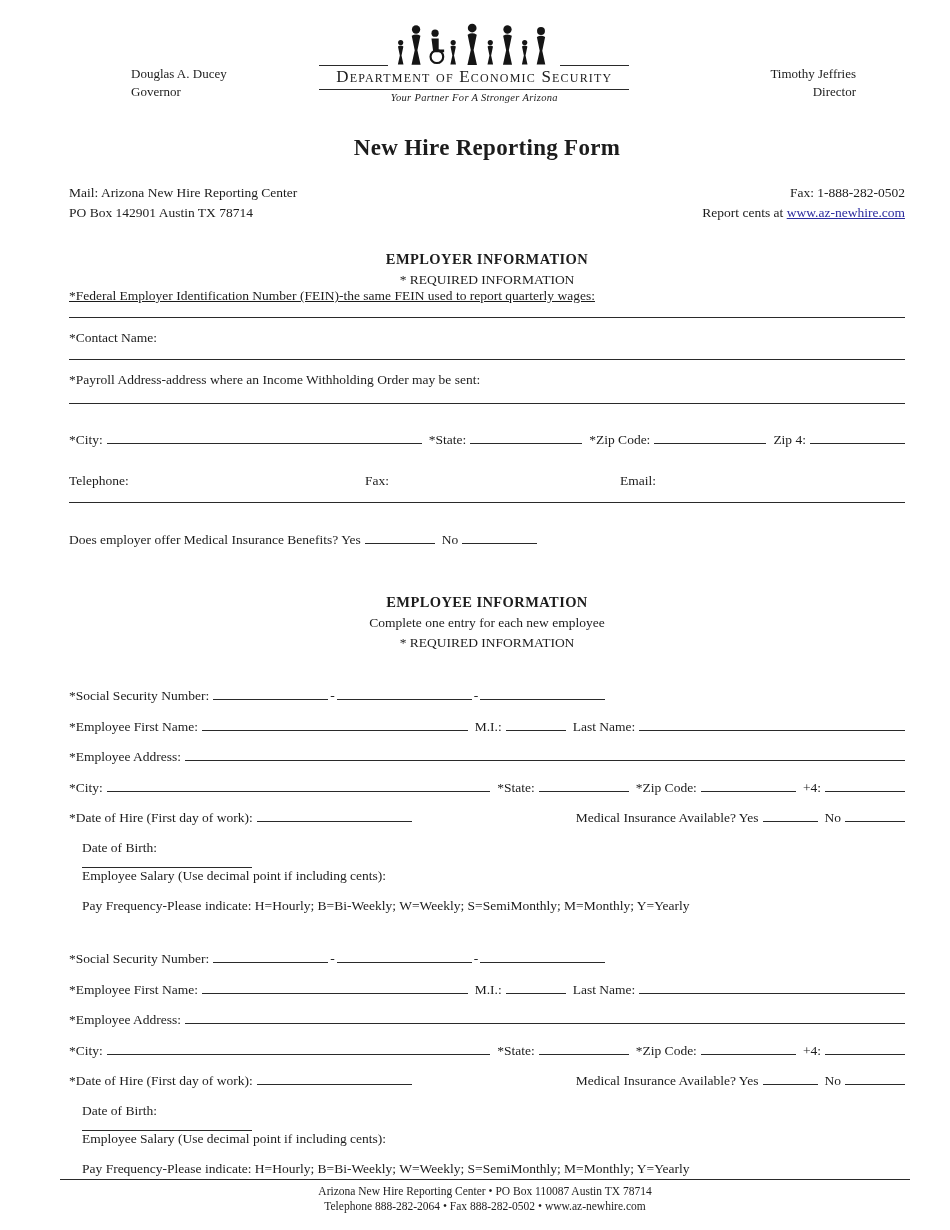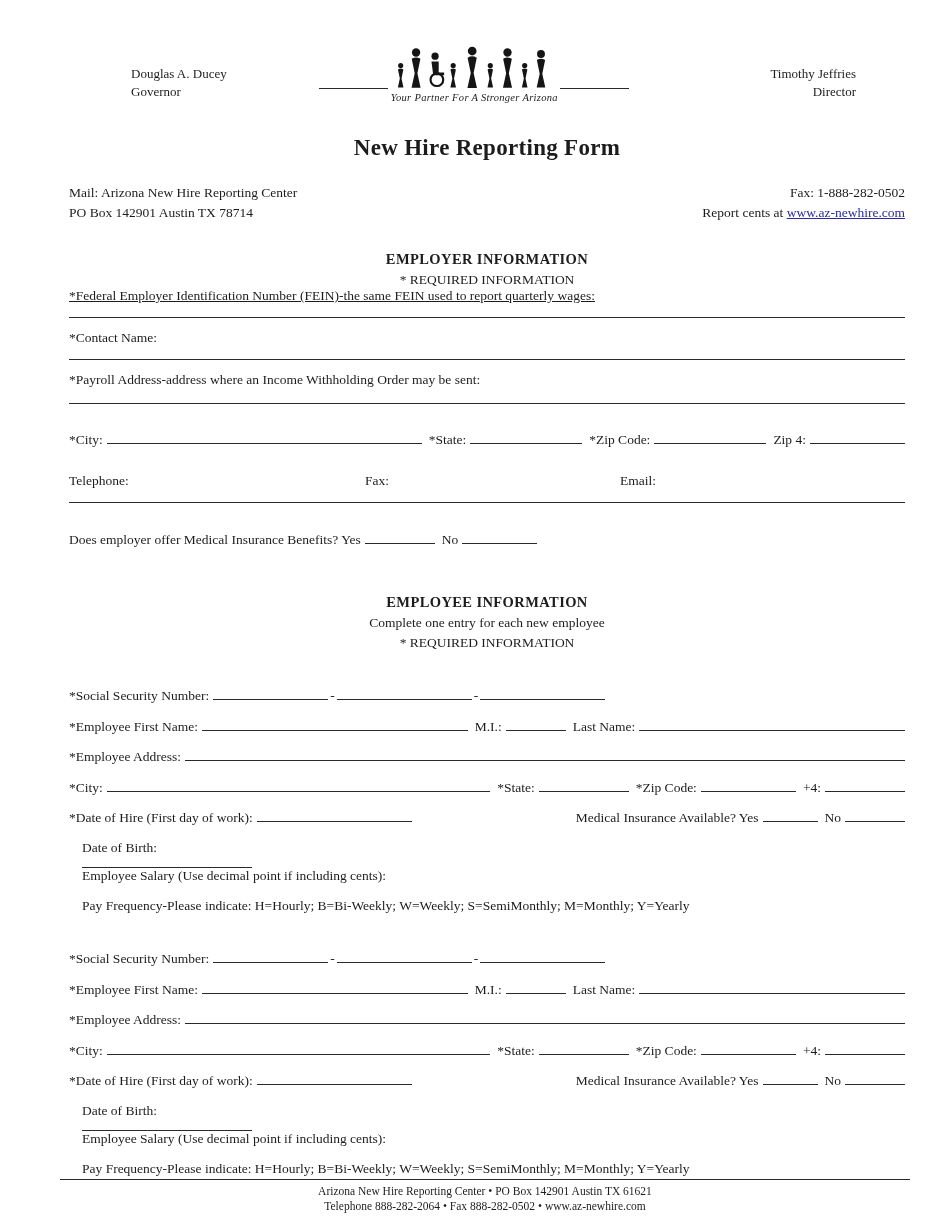--- a/index.html
+++ b/index.html
@@ -145,20 +145,21 @@
             </g>
 
             <g transform="translate(169,2) scale(0.95)">
               <circle cx="0" cy="7" r="4.6"></circle>
               <path d="M -5 46 L -1.5 30 L -4.8 14 Q 0 11 4.8 14 L 1.5 30 L 5 46 Z"></path>
             </g>
           </g>
         </svg>
         <span class="logo-line"></span>
       </div>
+      <div class="agency-name">Department of Economic Security</div>
       <div class="agency-tagline">Your Partner For A Stronger Arizona</div>
     </div>
     <div class="hdr-side hdr-right">
       <div>Timothy Jeffries</div>
       <div>Director</div>
     </div>
   </div>
 
   <div class="form-title">New Hire Reporting Form</div>
 
@@ -341,17 +342,17 @@
       </div>
       <div class="e-row indent">
         <span class="lbl">Pay Frequency-Please indicate: H=Hourly; B=Bi-Weekly; W=Weekly; S=SemiMonthly; M=Monthly; Y=Yearly</span>
         <span class="uline grow ml"></span>
       </div>
     </div>
 
   </div>
 
   <div class="footer">
-    <div>Arizona New Hire Reporting Center • PO Box 142901 Austin TX 61621</div>
+    <div>Arizona New Hire Reporting Center • PO Box 110087 Austin TX 78714</div>
     <div>Telephone 888-282-2064 • Fax 888-282-0502 • www.az-newhire.com</div>
   </div>
 
 </div>
 
 </body></html>

